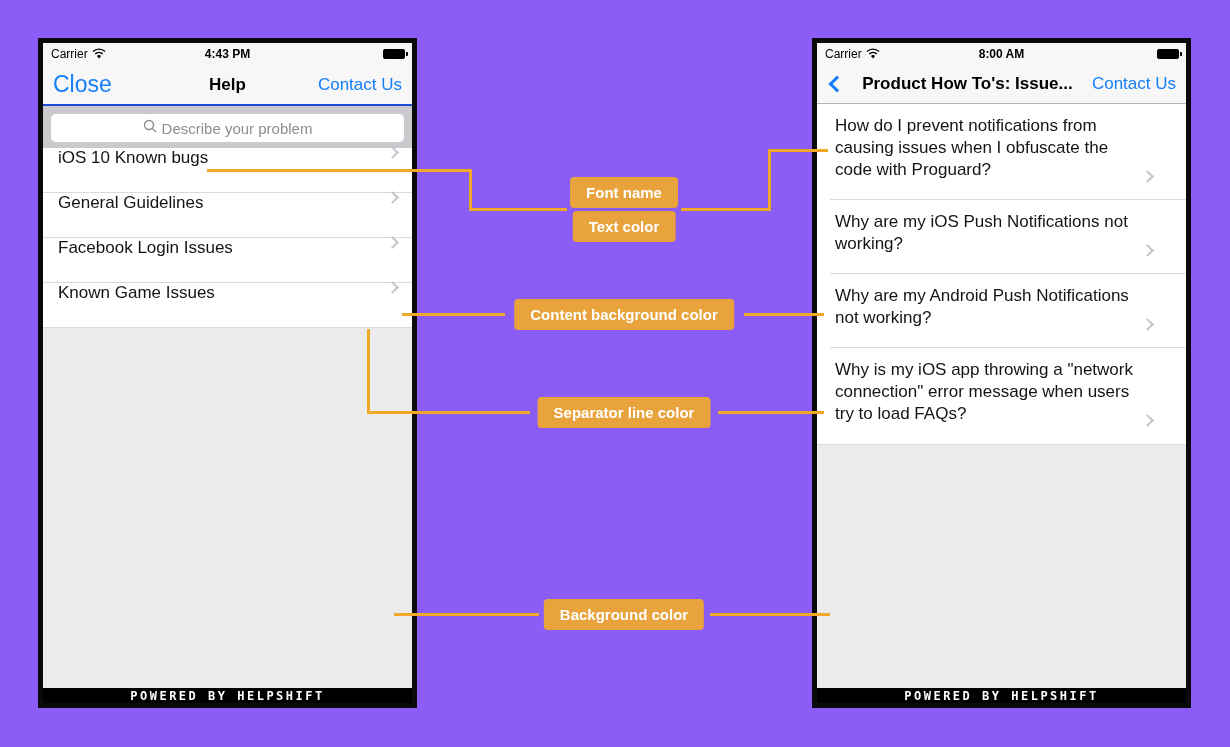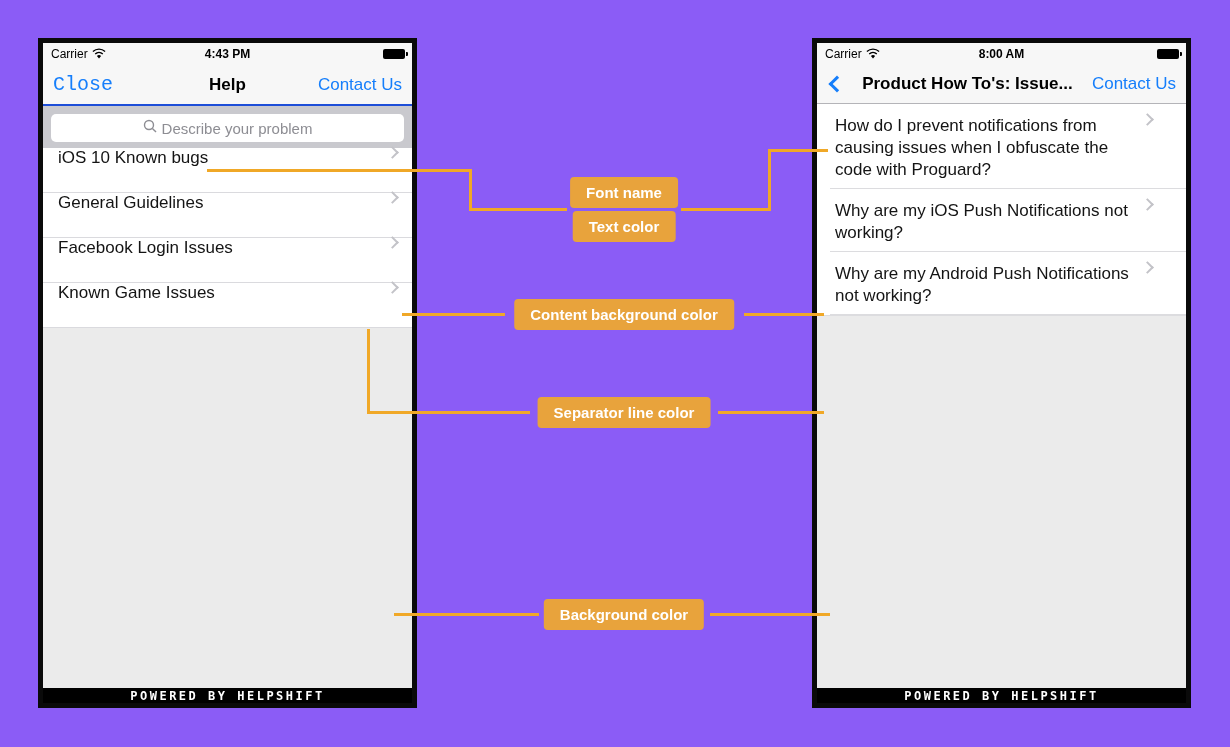--- a/index.html
+++ b/index.html
@@ -13,39 +13,39 @@
   .screen { position:relative; width:369px; height:660px; background:#ebebeb; display:flex; flex-direction:column; overflow:hidden; }
 
   .statusbar { height:22px; background:#f7f7f7; display:flex; align-items:center; position:relative; flex:0 0 auto; }
   .carrier-grp { position:absolute; left:8px; top:0; height:22px; display:flex; align-items:center; gap:4px; }
   .carrier-txt { font-size:12px; color:#000; }
   .status-time { width:100%; text-align:center; font-size:12px; font-weight:700; color:#000; }
   .battery { position:absolute; right:7px; top:6px; width:22px; height:10px; background:#000; border-radius:2px; }
   .battery::after { content:""; position:absolute; right:-3px; top:3px; width:2px; height:4px; background:#000; border-radius:0 1px 1px 0; }
 
   .navbar { height:39px; background:#f7f7f7; position:relative; display:flex; align-items:center; flex:0 0 auto; }
-  .nav-left-btn { position:absolute; left:10px; font-size:20px; color:#157EFB; cursor:default;font-family:Liberation Mono, monospace; }
+  .nav-left-btn { position:absolute; left:10px; font-size:23px; color:#157EFB; cursor:default; }
   .nav-title { width:100%; text-align:center; font-size:17px; font-weight:700; color:#000; white-space:nowrap; }
   .nav-right-btn { position:absolute; right:10px; font-size:17px; color:#157EFB; }
   .navbar.with-hairline { border-bottom:1px solid #b4b4b8;gap:13px; }
 
   .nav-flex { display:flex; align-items:center; padding:0 10px; gap:8px; }
   .back-chev { width:12px; height:12px; border-left:3px solid #157EFB; border-bottom:3px solid #157EFB; transform:rotate(45deg); margin-left:4px; flex:0 0 auto; }
   .nav-title-flex { flex:1 1 auto; text-align:center; font-size:17px; font-weight:700; color:#000; white-space:nowrap; overflow:hidden; }
   .nav-contact-flex { flex:0 0 auto; font-size:17px; color:#157EFB; white-space:nowrap; }
 
   .searchwrap { height:44px; background:#c9c9ce; border-top:2px solid #1d4ed8; padding:8px; flex:0 0 auto; }
   .searchfield { height:28px; background:#ffffff; border-radius:5px; display:flex; align-items:center; justify-content:center; gap:5px; }
   .search-ph { font-size:15px; color:#8d8d93; }
 
   .list-row { height:45px; background:#ffffff; display:flex; align-items:flex-start; padding:0 15px; border-bottom:1px solid #dadade; flex:0 0 auto; }
   .row-label { flex:1 1 auto; font-size:17px; color:#141414; }
   .chev { width:9px; height:9px; border-top:2px solid #c3c3c8; border-right:2px solid #c3c3c8; transform:rotate(45deg); flex:0 0 auto; }
 
-  .faq-row { position:relative; background:#ffffff; display:flex; align-items:flex-start; padding:11px 12px 8px 18px; flex:0 0 auto; }
+  .faq-row { position:relative; background:#ffffff; display:flex; align-items:flex-end; padding:11px 12px 19px 18px; flex:0 0 auto; }
   .faq-text { flex:1 1 auto; font-size:17px; line-height:22px; color:#141414; max-width:300px; }
   .faq-row .chev { margin-left:8px; }
   .faq-row.inset-sep::after { content:""; position:absolute; left:13px; right:0; bottom:0; height:1px; background:#dcdcdf; }
   .faq-list { border-bottom:1px solid #dcdcdf; flex:0 0 auto; }
 
   .filler { flex:1 1 auto; background:#ebebeb; }
   .powered { height:15px; background:#000; display:flex; align-items:center; justify-content:center; flex:0 0 auto; }
   .powered span { font-family:"DejaVu Sans Mono", monospace; font-size:12px; font-weight:700; letter-spacing:2.5px; color:#fff; }
 
   
@@ -148,20 +148,24 @@
           <span class="chev"></span>
         </div>
         <div class="faq-row inset-sep">
           <span class="faq-text">Why are my iOS Push Notifications not working?</span>
           <span class="chev"></span>
         </div>
         <div class="faq-row inset-sep">
           <span class="faq-text">Why are my Android Push Notifications not working?</span>
           <span class="chev"></span>
         </div>
+        <div class="faq-row">
+          <span class="faq-text">Why is my iOS app throwing a "network connection" error message when users try to load FAQs?</span>
+          <span class="chev"></span>
+        </div>
       </div>
 
       <div class="filler"></div>
 
       <div class="powered">
         <span>POWERED BY HELPSHIFT</span>
       </div>
     </div>
   </section>
 

